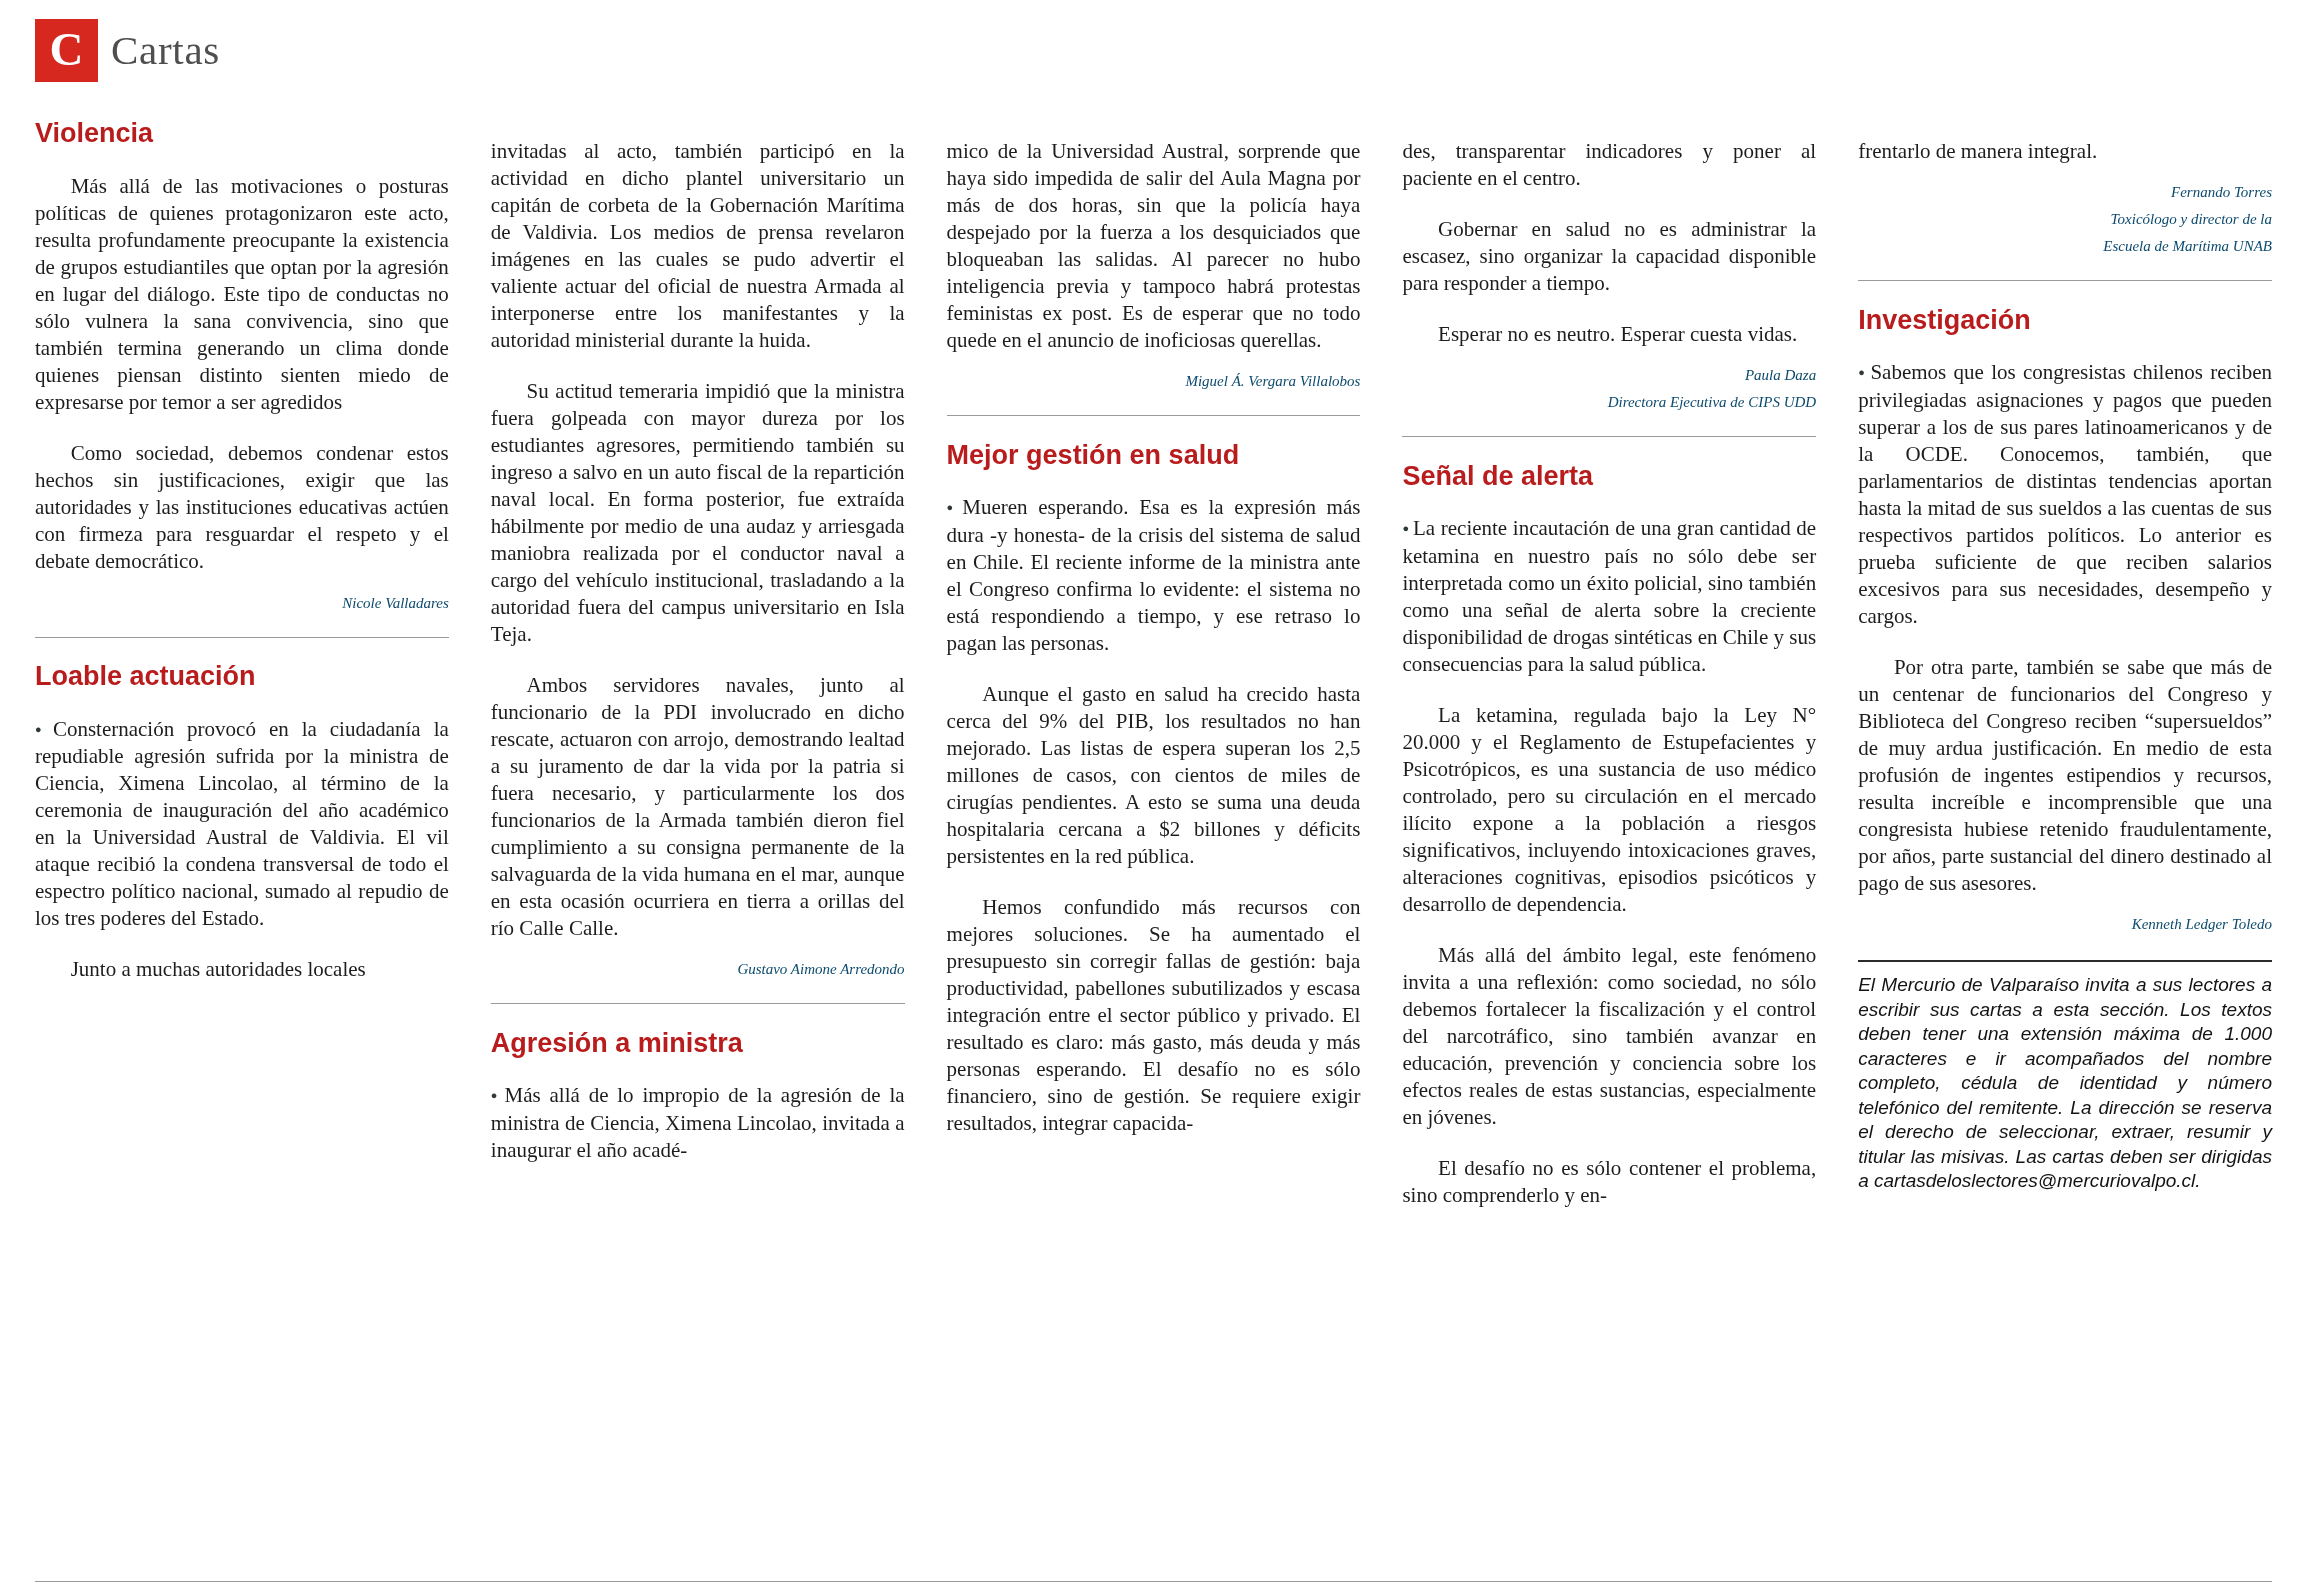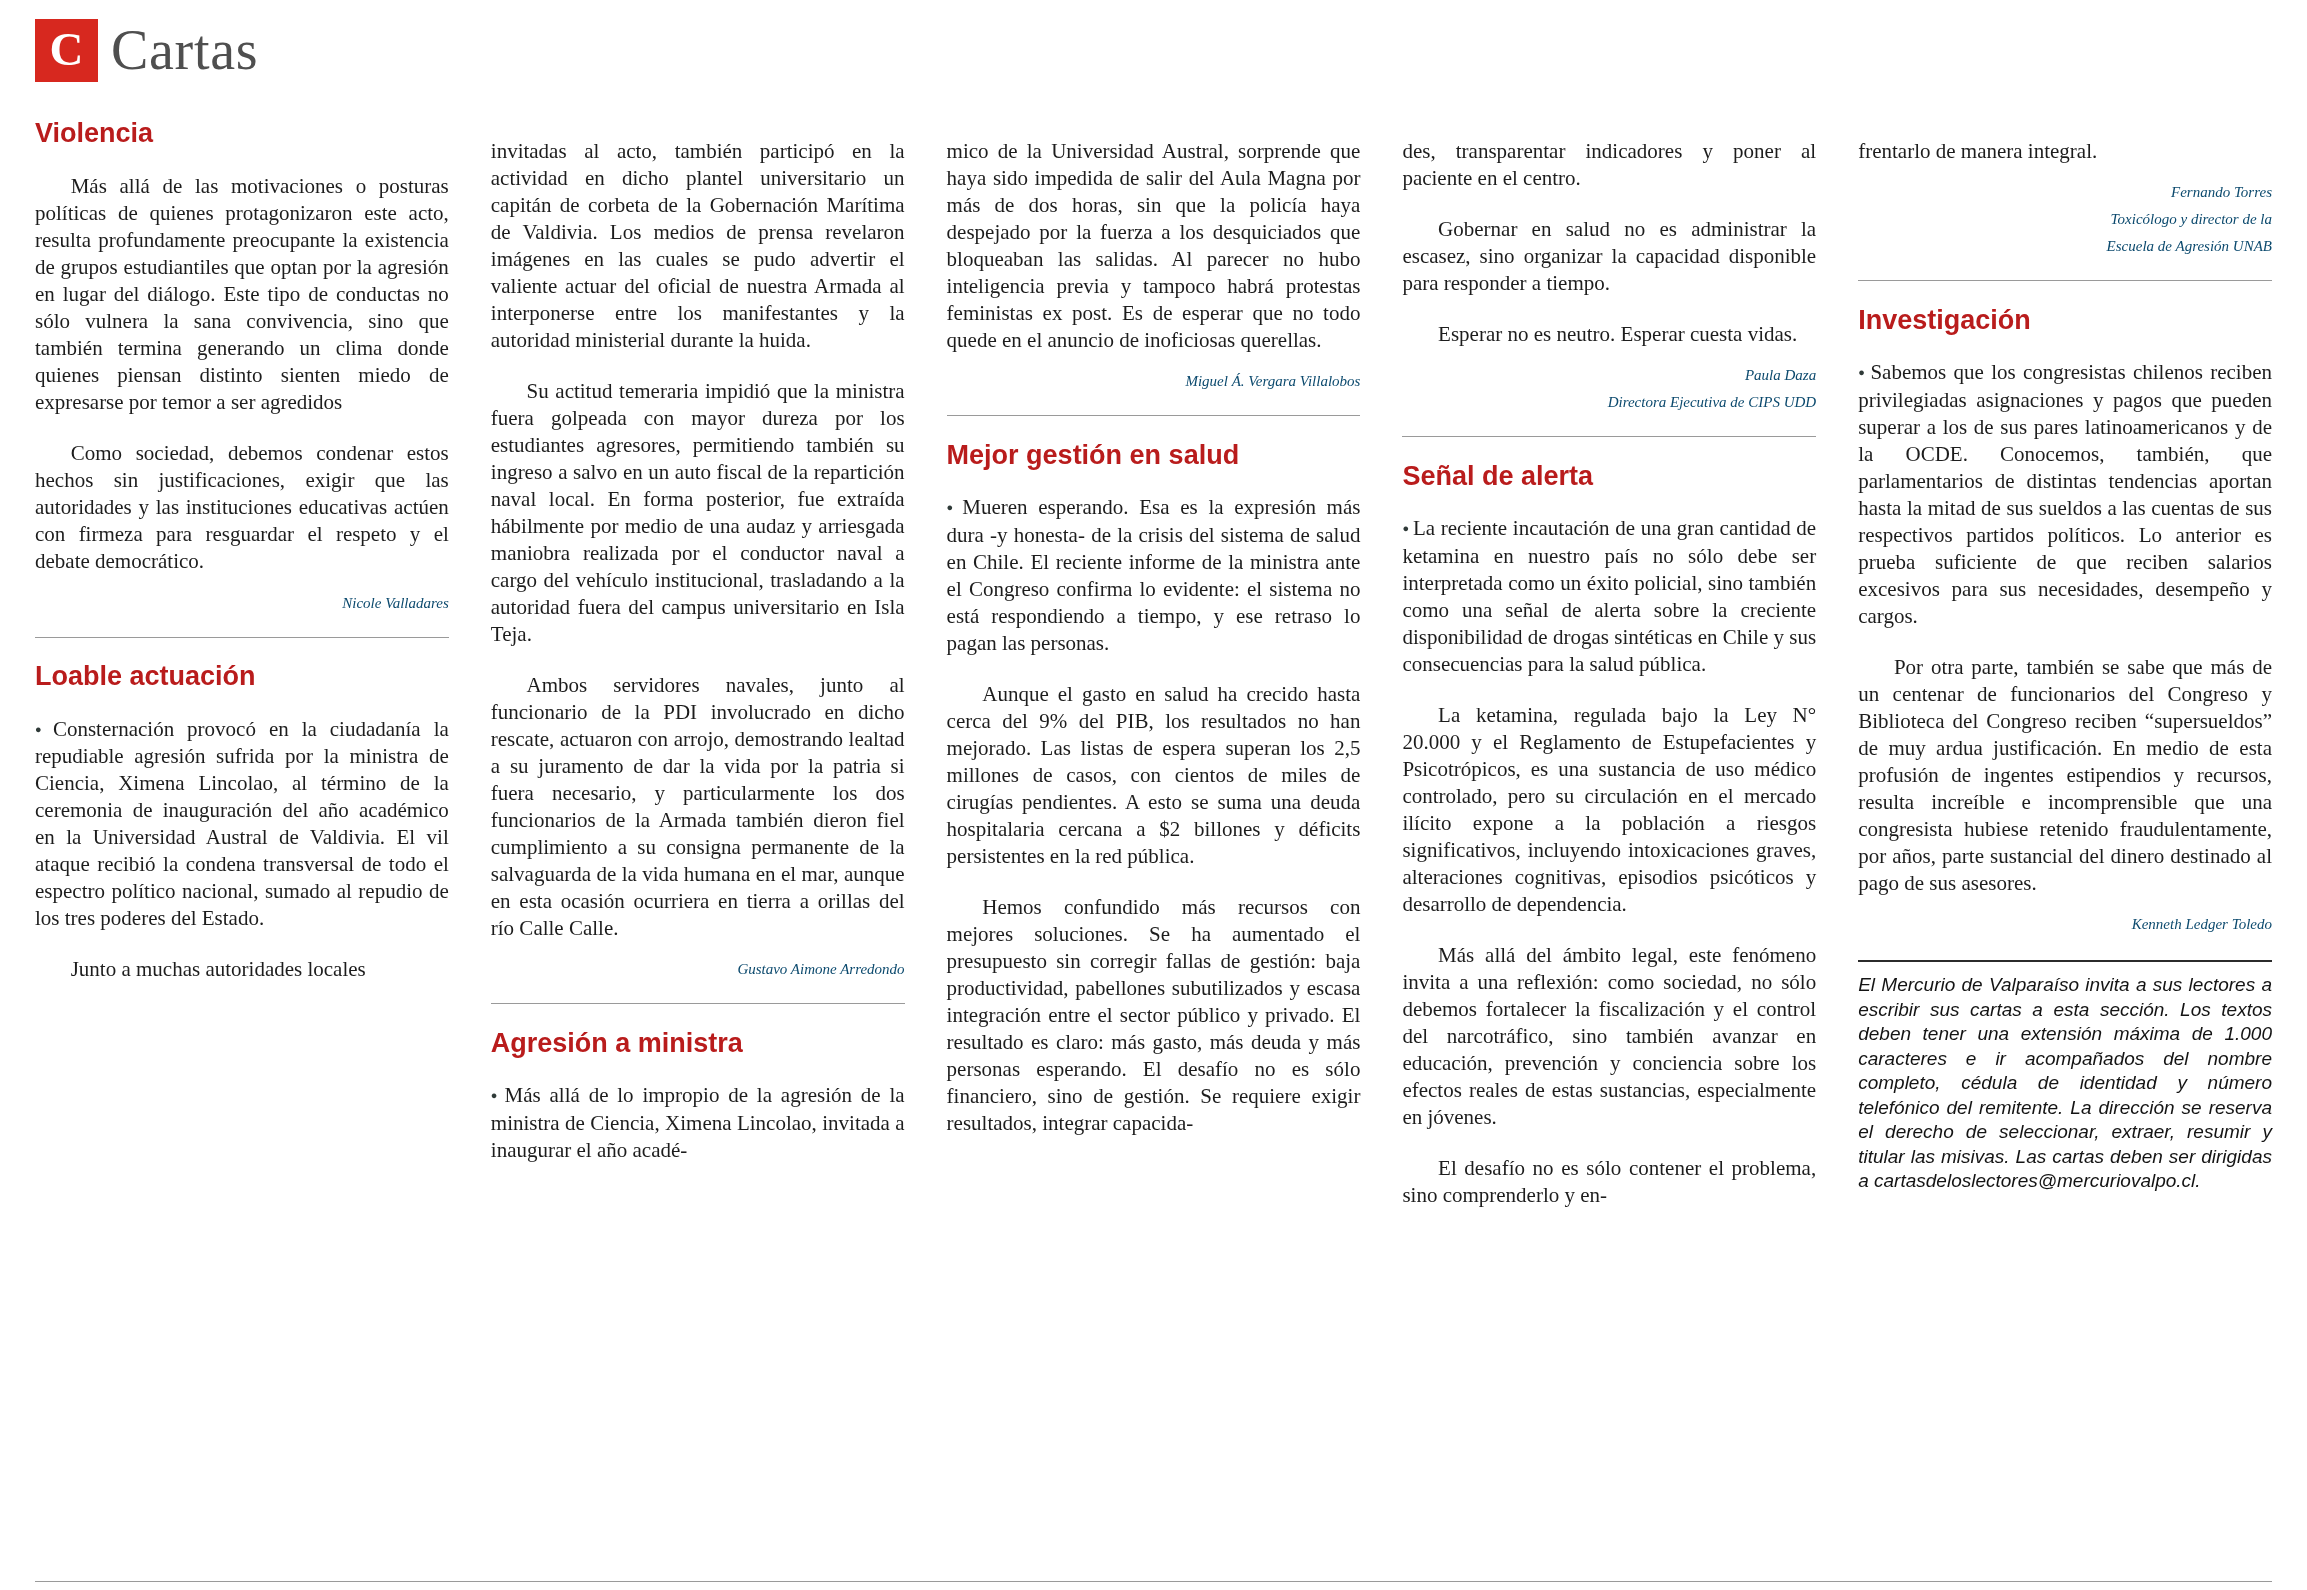--- a/index.html
+++ b/index.html
@@ -36,21 +36,21 @@
     color: #ffffff;
     font-family: "Liberation Serif", serif;
     font-weight: bold;
     font-size: 47px;
     line-height: 1;
     transform: translateY(-1.4px);
   }
   .section-title {
     font-family: "Liberation Serif", "DejaVu Serif", serif;
     font-weight: normal;
-    font-size: 56px;
+    font-size: 41px;
     line-height: 1;
     color: #4f4f4f;
     letter-spacing: 0.7px;
   }
   
   .columns {
     display: flex;
     gap: 42px;
   }
   .col {
@@ -173,21 +173,21 @@
         <p class="para"><span class="bullet">●</span>La reciente incautación de una gran cantidad de ketamina en nuestro país no sólo debe ser interpretada como un éxito policial, sino también como una señal de alerta sobre la creciente disponibilidad de drogas sintéticas en Chile y sus consecuencias para la salud pública.</p>
         <p class="para indent">La ketamina, regulada bajo la Ley N° 20.000 y el Reglamento de Estupefacientes y Psicotrópicos, es una sustancia de uso médico controlado, pero su circulación en el mercado ilícito expone a la población a riesgos significativos, incluyendo intoxicaciones graves, alteraciones cognitivas, episodios psicóticos y desarrollo de dependencia.</p>
         <p class="para indent">Más allá del ámbito legal, este fenómeno invita a una reflexión: como sociedad, no sólo debemos fortalecer la fiscalización y el control del narcotráfico, sino también avanzar en educación, prevención y conciencia sobre los efectos reales de estas sustancias, especialmente en jóvenes.</p>
         <p class="para indent">El desafío no es sólo contener el problema, sino comprenderlo y en-</p>
       </div>
       <div class="col">
         <p class="para">frentarlo de manera integral.</p>
         <div class="signature">
           <div class="sig-line">Fernando Torres</div>
           <div class="sig-line">Toxicólogo y director de la</div>
-          <div class="sig-line">Escuela de Agresión UNAB</div>
+          <div class="sig-line">Escuela de Marítima UNAB</div>
         </div>
         <hr class="rule">
         <h2 class="letter-heading">Investigación</h2>
         <p class="para"><span class="bullet">●</span>Sabemos que los congresistas chilenos reciben privilegiadas asignaciones y pagos que pueden superar a los de sus pares latinoamericanos y de la OCDE. Conocemos, también, que parlamentarios de distintas tendencias aportan hasta la mitad de sus sueldos a las cuentas de sus respectivos partidos políticos. Lo anterior es prueba suficiente de que reciben salarios excesivos para sus necesidades, desempeño y cargos.</p>
         <p class="para indent">Por otra parte, también se sabe que más de un centenar de funcionarios del Congreso y Biblioteca del Congreso reciben “supersueldos” de muy ardua justificación. En medio de esta profusión de ingentes estipendios y recursos, resulta increíble e incomprensible que una congresista hubiese retenido fraudulentamente, por años, parte sustancial del dinero destinado al pago de sus asesores.</p>
         <div class="signature">
           <div class="sig-line">Kenneth Ledger Toledo</div>
         </div>
         <div class="notice">El Mercurio de Valparaíso invita a sus lectores a escribir sus cartas a esta sección. Los textos deben tener una extensión máxima de 1.000 caracteres e ir acompañados del nombre completo, cédula de identidad y número telefónico del remitente. La dirección se reserva el derecho de seleccionar, extraer, resumir y titular las misivas. Las cartas deben ser dirigidas a cartasdeloslectores@mercuriovalpo.cl.</div>
       </div>

